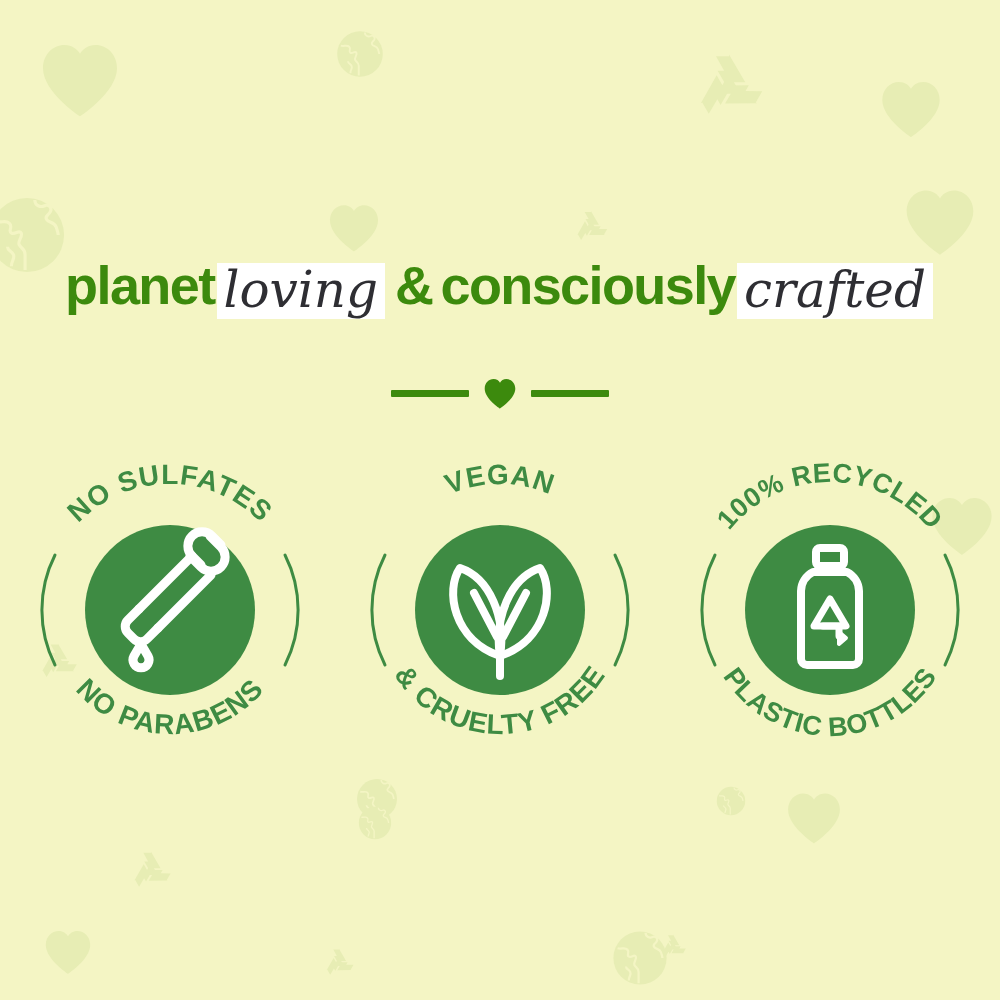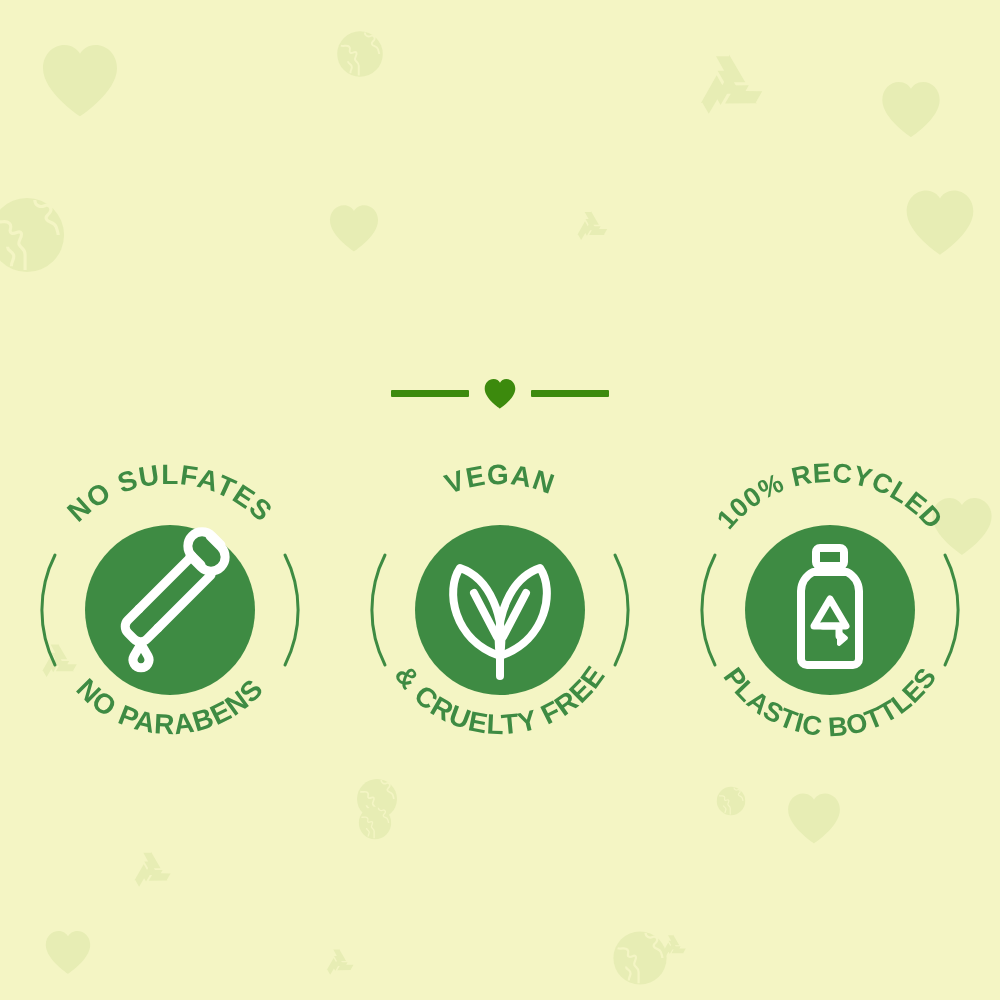--- a/index.html
+++ b/index.html
@@ -209,20 +209,23 @@
         <svg width="30" height="30" viewBox="0 0 48 48">
           <g fill="#E7EDB4">
             <path d="M24 4 34 21l-7 0 3 5-6 0-7-12 4 0-5-9 8 0z" transform="rotate(0 24 24)"></path>
             <path d="M24 4 34 21l-7 0 3 5-6 0-7-12 4 0-5-9 8 0z" transform="rotate(120 24 24)"></path>
             <path d="M24 4 34 21l-7 0 3 5-6 0-7-12 4 0-5-9 8 0z" transform="rotate(240 24 24)"></path>
           </g>
         </svg>
       </div>
     </div>
 
+  <div class="headline">
+    <span class="hl-bold">planet</span><span class="hl-script">loving</span><span class="hl-bold" style="margin:0 8px;">&amp;</span><span class="hl-bold">consciously</span><span class="hl-script">crafted</span>
+  </div>
 
   <div class="divider">
     <div class="rule"></div>
     <svg class="heart" viewBox="0 0 32 30" aria-hidden="true">
       <path d="M16 29.5C16 29.5 1.2 19.9 1.2 10.3 1.2 4.9 5.1 1 9.8 1c3 0 5.1 1.7 6.2 3.5C17.1 2.7 19.2 1 22.2 1 26.9 1 30.8 4.9 30.8 10.3 30.8 19.9 16 29.5 16 29.5Z" fill="#3C8A0D"></path>
     </svg>
     <div class="rule"></div>
   </div>
 
   <div class="badges">

